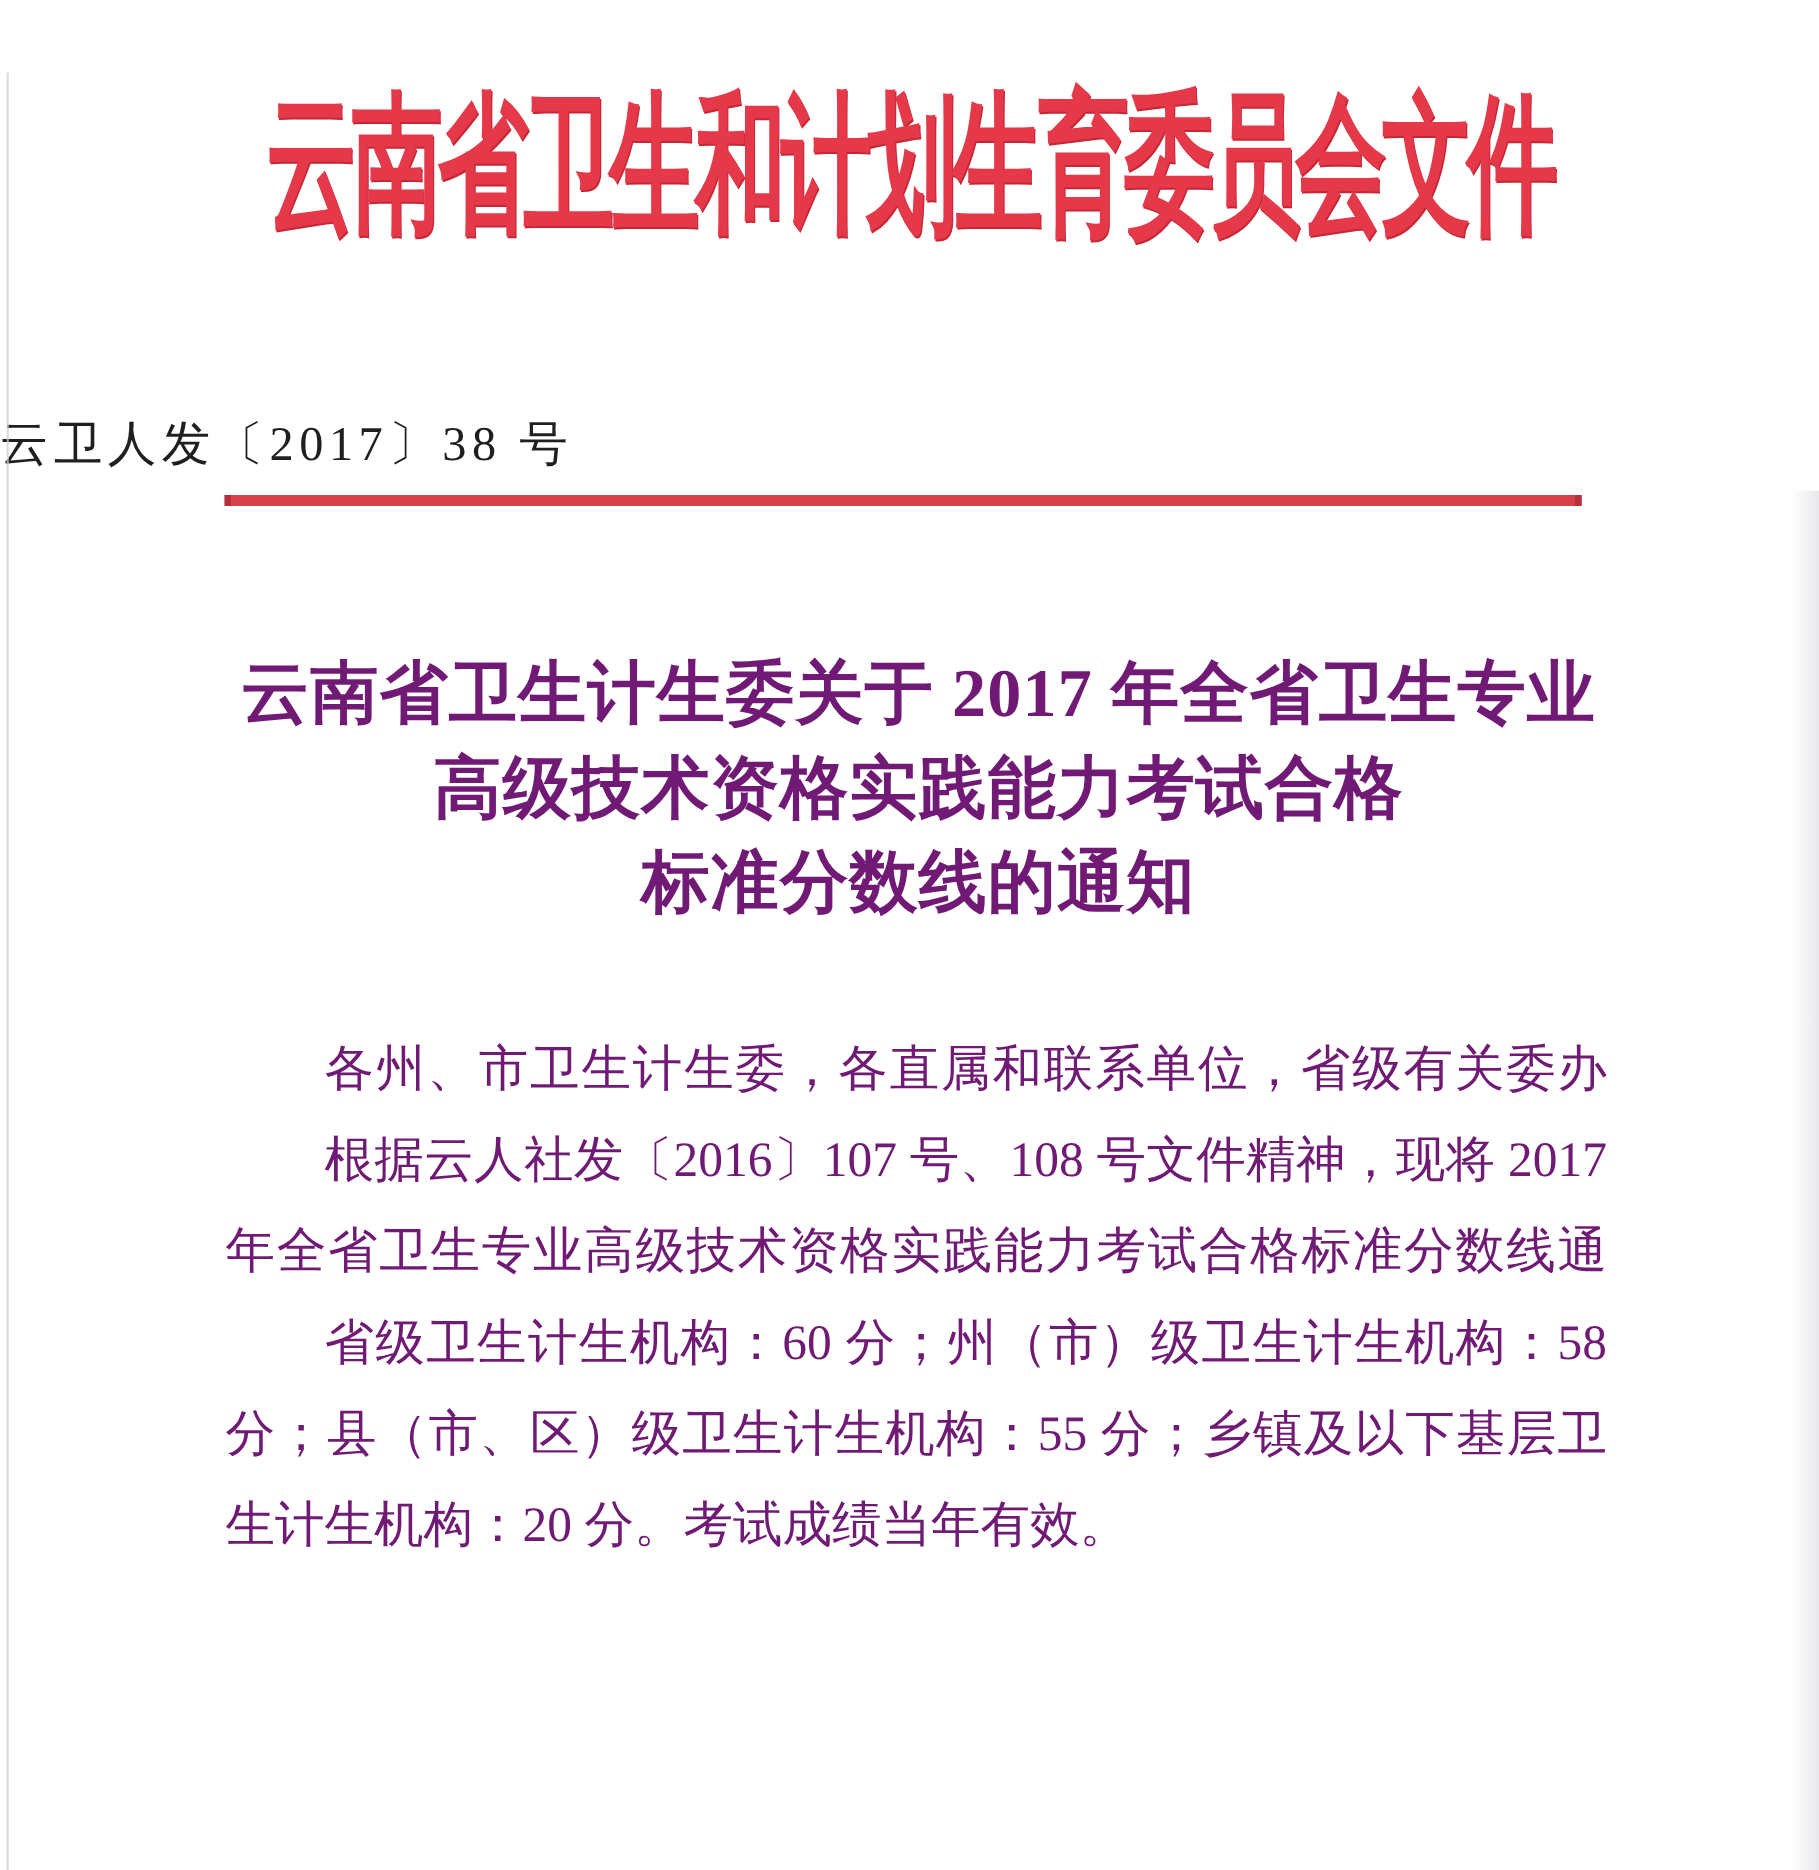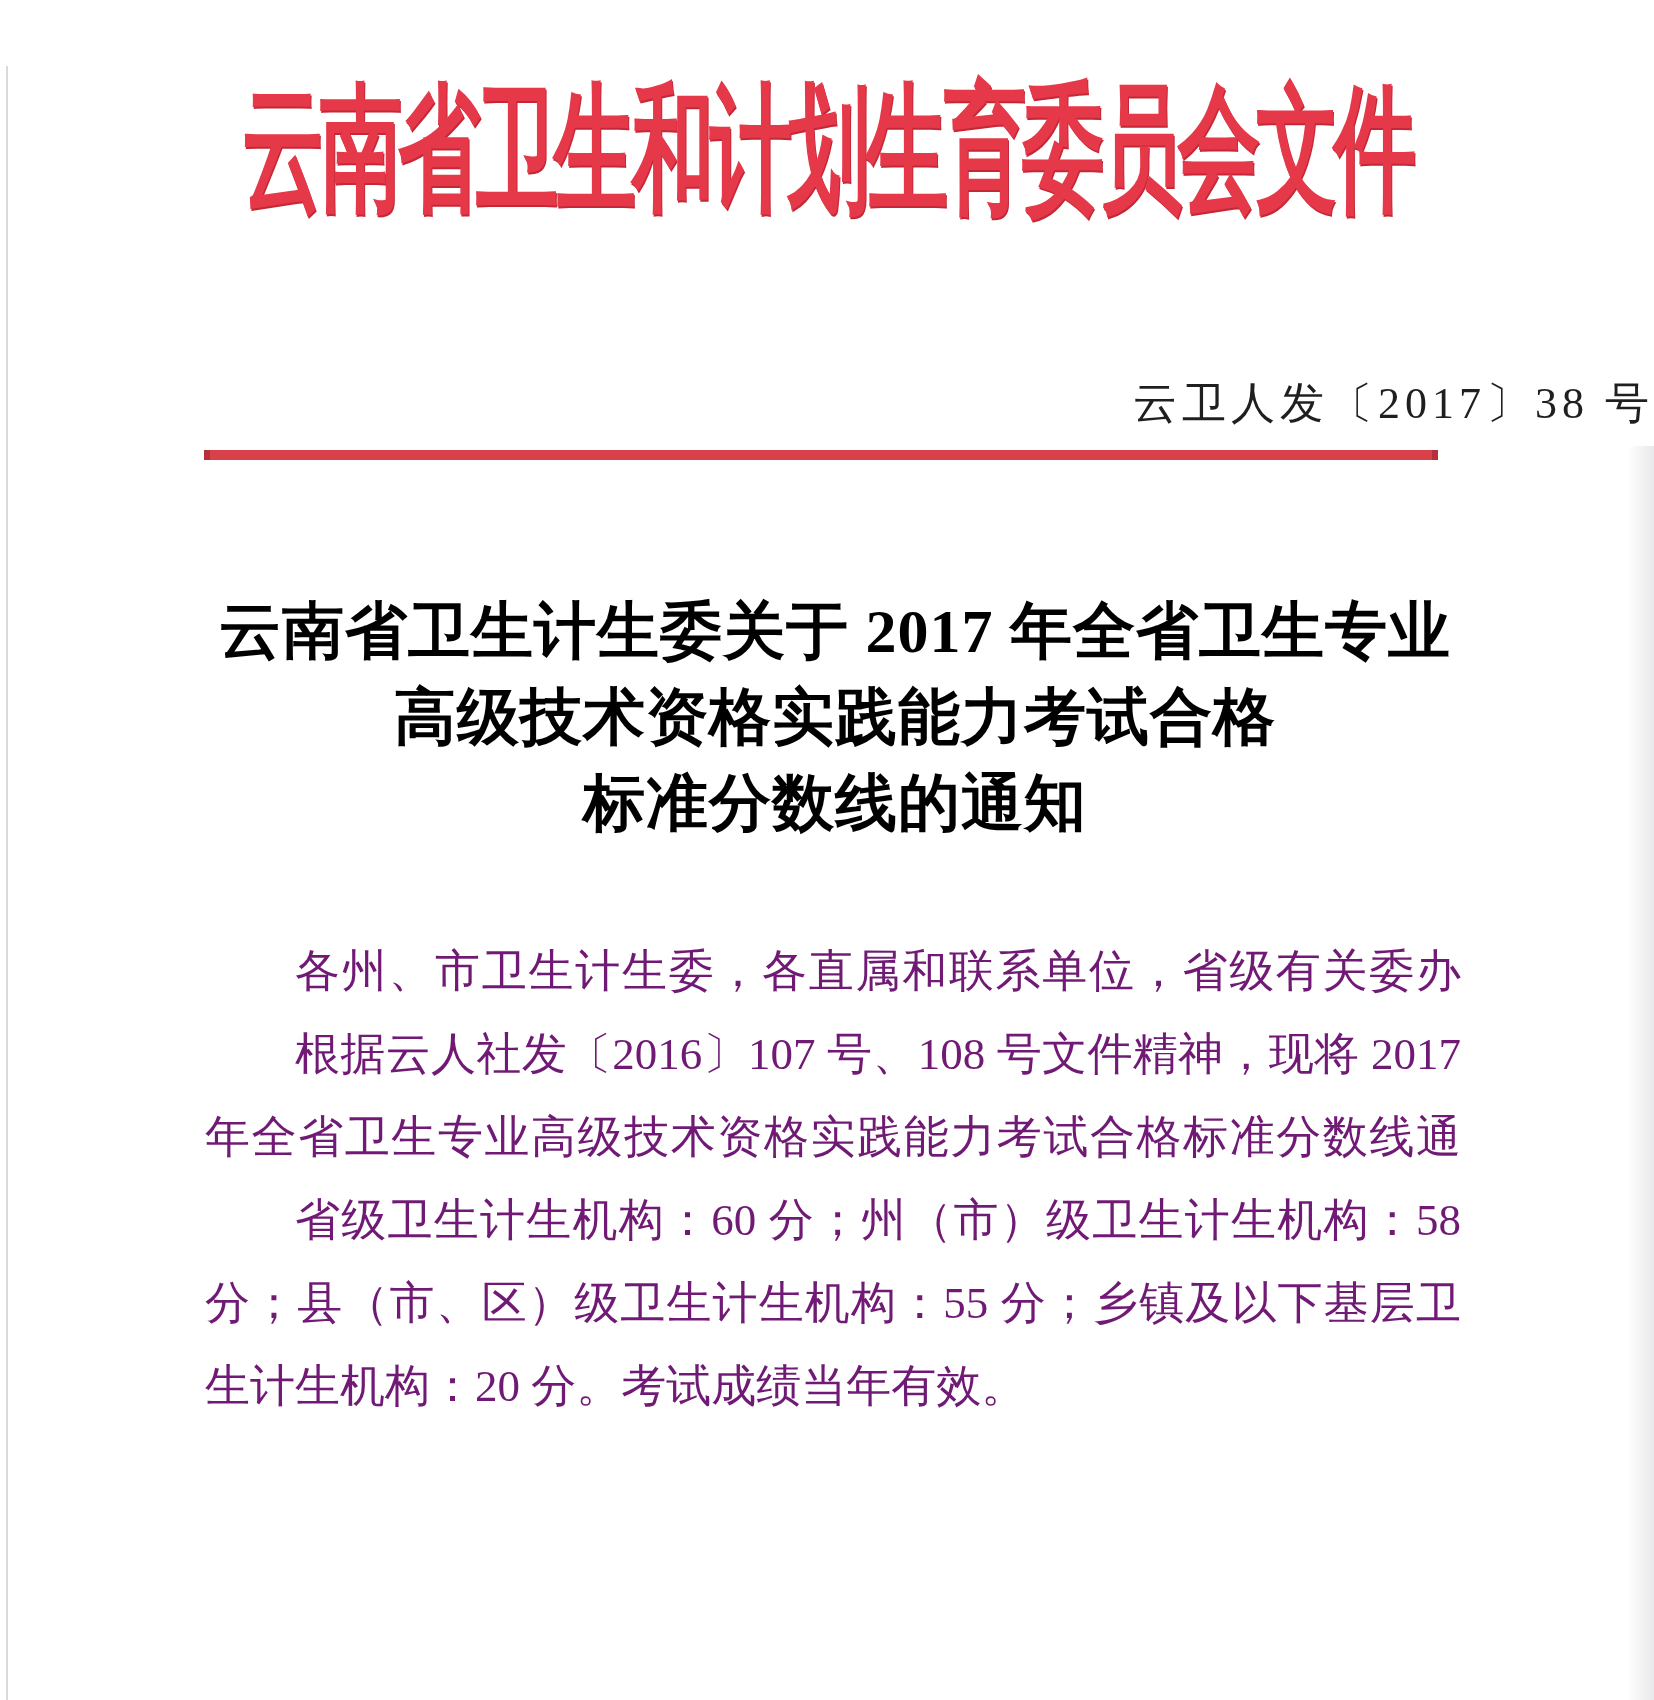--- a/index.html
+++ b/index.html
@@ -36,21 +36,21 @@
     letter-spacing: -4px;
     color: #e5394a;
     transform: scaleY(1.68);
     transform-origin: 50% 50%;
     text-shadow: 1px 1px 0 #c62736;
     white-space: nowrap;
   }
   
   .doc-number {
     margin-top: 142px;
-    text-align: right;
+    text-align: left;
     font-size: 44px;
     line-height: 52px;
     letter-spacing: 5px;
     color: #1f1f22;
     white-space: nowrap;
   }
   
   .red-rule {
     margin-top: 20px;
     margin-left: 204px;
@@ -58,21 +58,21 @@
     height: 10px;
     background: linear-gradient(to right, #b5303a 0 6px, #d8404a 6px calc(100% - 6px), #b5303a calc(100% - 6px) 100%);
   }
   
   .doc-title {
     margin-top: 128px;
     text-align: center;
     font-weight: bold;
     font-size: 62px;
     line-height: 86px;
-    color: #000000;
+    color: #701a75;
     letter-spacing: 1px;
     padding-left: 16px;
   }
   .doc-title .t-line { white-space: nowrap; }
   
   .doc-body {
     margin-top: 84px;
     margin-left: 205px;
     width: 1256px;
     font-size: 45px;

